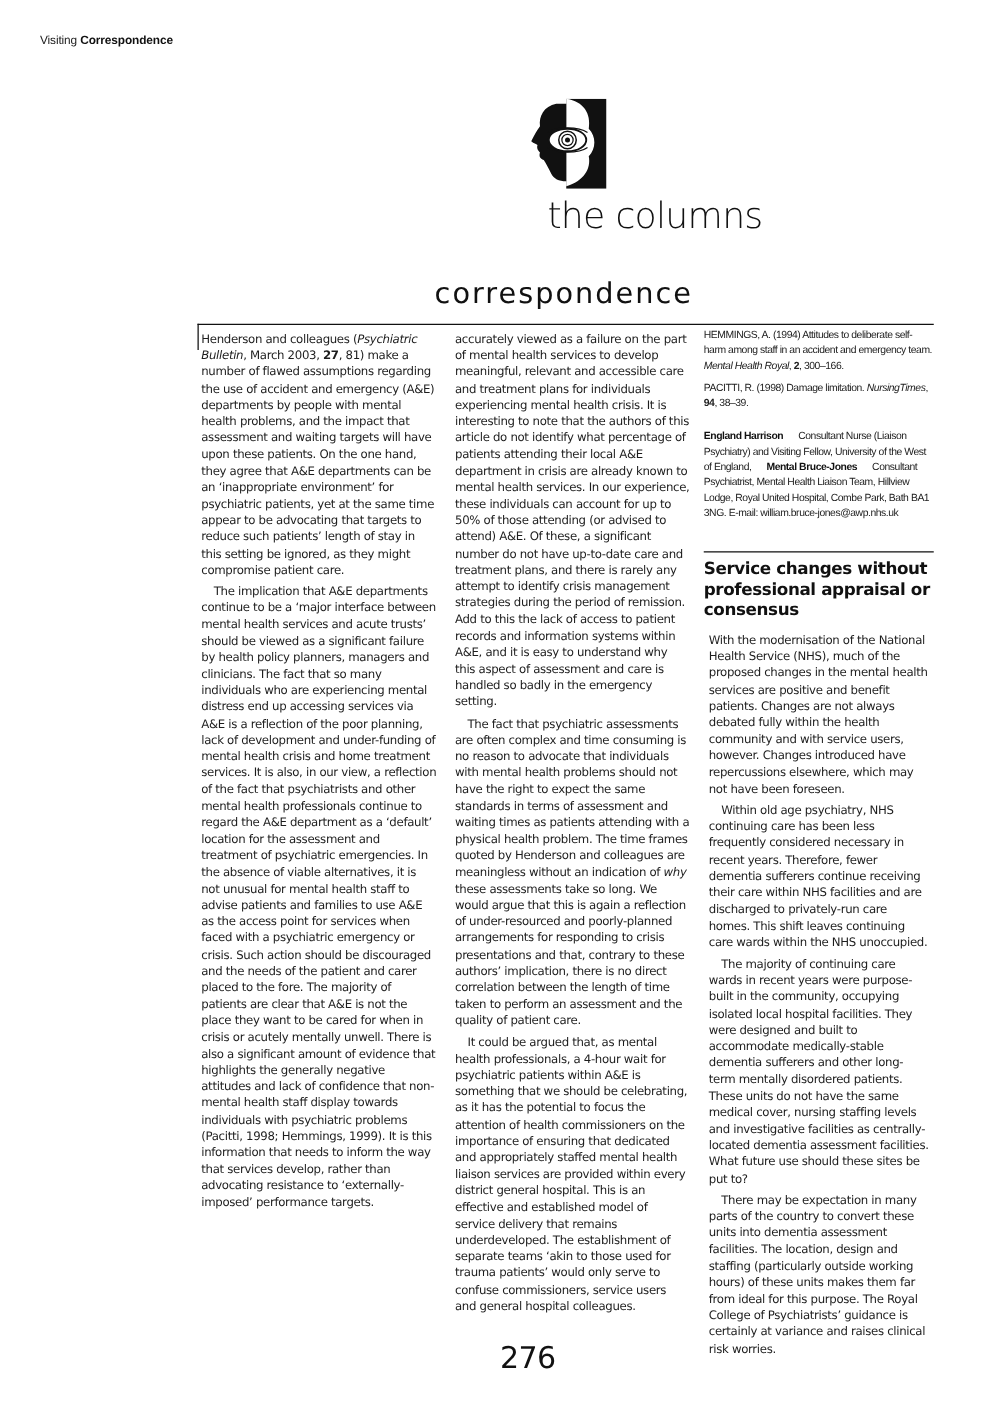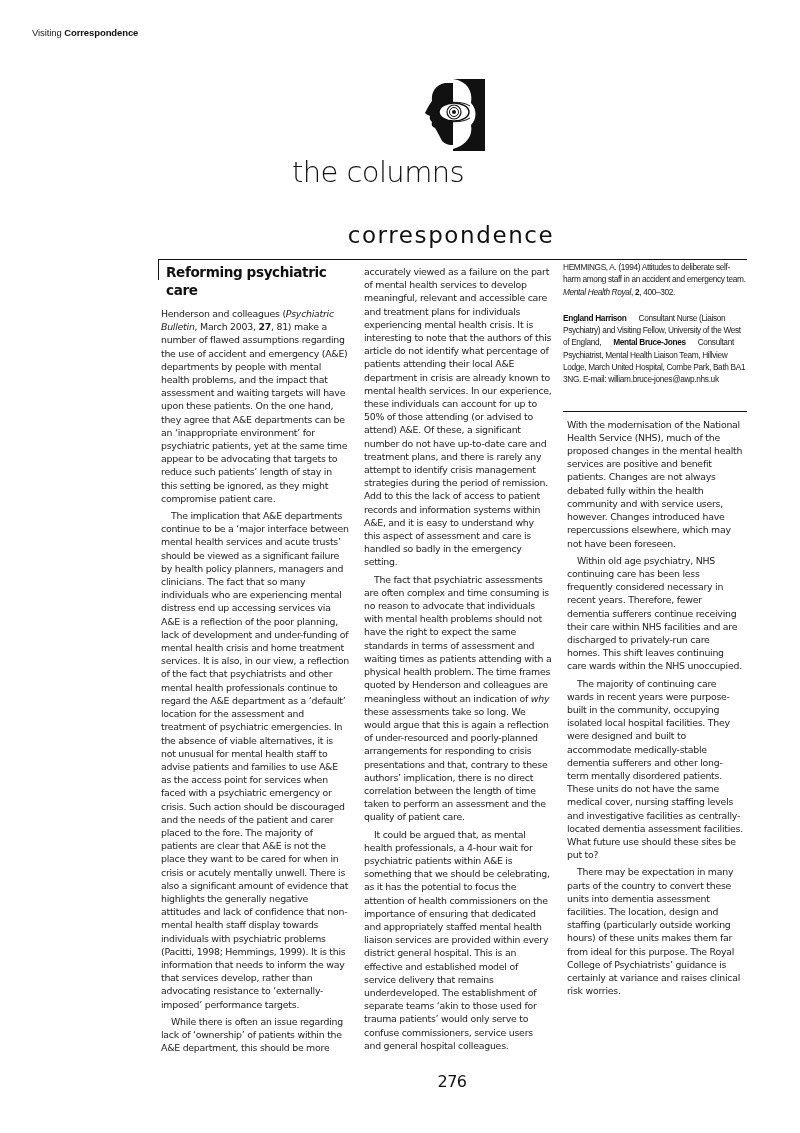--- a/index.html
+++ b/index.html
@@ -10,21 +10,21 @@
   .running-head {
     position: absolute; left: 32px; top: 27px;
     font-family: "Liberation Sans", sans-serif; font-size: 9.5px; color: #222;
     letter-spacing: -0.1px;
   }
   .running-head b { font-weight: bold; color: #111; }
   .logo {
     position: absolute; left: 423px; top: 79px; width: 64px; height: 72px;
   }
   .title-columns {
-    position: absolute; left: 292px; width: 302px; top: 155px; text-align: left;
+    position: absolute; left: 308px; width: 302px; top: 155px; text-align: right;
     font-family: "DejaVu Sans", sans-serif; font-size: 29px; font-weight: 300; color: #111;
     letter-spacing: -0.6px;
   }
   .title-section {
     position: absolute; left: 300px; width: 302px; top: 222px; text-align: center;
     font-family: "DejaVu Sans", sans-serif; font-size: 23px; color: #111;
     letter-spacing: 1.6px;
   }
   .top-rule {
     position: absolute; left: 158px; top: 259px; width: 589px; height: 1px; background: #111;
@@ -57,22 +57,22 @@
     color: #222; margin-top: 14px; letter-spacing: -0.35px;
   }
   .authors b { font-weight: bold; color: #111; }
   .authors .sp { display: inline-block; width: 12px; }
   .rule-2 { height: 1px; background: #111; margin-top: 25px; margin-bottom: 6px; }
   .h-article-2 {
     font-family: "DejaVu Sans", sans-serif; font-weight: bold; font-size: 13.4px;
     line-height: 16.6px; margin: 0 0 8px 0; color: #111; letter-spacing: -0.3px;
   }
   .page-number {
-    position: absolute; left: 400px; width: 104px; top: 1072px; text-align: center;
-    font-family: "DejaVu Sans", sans-serif; font-size: 16px; color: #111; letter-spacing: -0.5px;
+    position: absolute; left: 400px; width: 104px; top: 1072px; text-align: left;
+    font-family: "DejaVu Sans", sans-serif; font-size: 24px; color: #111; letter-spacing: -0.5px;
   }
 </style>
 </head>
 <body>
 
 <div class="running-head">
   <span>Visiting</span>
   <b>Correspondence</b>
 </div>
 
@@ -90,40 +90,40 @@
   </svg>
 </div>
 
 <div class="title-columns">the columns</div>
 <div class="title-section">correspondence</div>
 
 <div class="top-rule"></div>
 <div class="left-tick"></div>
 
 <div class="col col1">
-  <div class="h-article">Reforming psychiatric care</div>
   <p><span>Henderson and colleagues (</span><i>Psychiatric Bulletin</i><span>, March 2003, </span><b>27</b><span>, 81) make a number of flawed assumptions regarding the use of accident and emergency (A&amp;E) departments by people with mental health problems, and the impact that assessment and waiting targets will have upon these patients. On the one hand, they agree that A&amp;E departments can be an ‘inappropriate environment’ for psychiatric patients, yet at the same time appear to be advocating that targets to reduce such patients’ length of stay in this setting be ignored, as they might compromise patient care.</span></p>
   <p class="indent">The implication that A&amp;E departments continue to be a ‘major interface between mental health services and acute trusts’ should be viewed as a significant failure by health policy planners, managers and clinicians. The fact that so many individuals who are experiencing mental distress end up accessing services via A&amp;E is a reflection of the poor planning, lack of development and under-funding of mental health crisis and home treatment services. It is also, in our view, a reflection of the fact that psychiatrists and other mental health professionals continue to regard the A&amp;E department as a ‘default’ location for the assessment and treatment of psychiatric emergencies. In the absence of viable alternatives, it is not unusual for mental health staff to advise patients and families to use A&amp;E as the access point for services when faced with a psychiatric emergency or crisis. Such action should be discouraged and the needs of the patient and carer placed to the fore. The majority of patients are clear that A&amp;E is not the place they want to be cared for when in crisis or acutely mentally unwell. There is also a significant amount of evidence that highlights the generally negative attitudes and lack of confidence that non-mental health staff display towards individuals with psychiatric problems (Pacitti, 1998; Hemmings, 1999). It is this information that needs to inform the way that services develop, rather than advocating resistance to ‘externally-imposed’ performance targets.</p>
-  <p class="indent">While there is often an issue regarding lack of ‘ownership’ of patients within the A&amp;E department, this should be more</p>
 </div>
 
 <div class="col col2">
   <p>accurately viewed as a failure on the part of mental health services to develop meaningful, relevant and accessible care and treatment plans for individuals experiencing mental health crisis. It is interesting to note that the authors of this article do not identify what percentage of patients attending their local A&amp;E department in crisis are already known to mental health services. In our experience, these individuals can account for up to 50% of those attending (or advised to attend) A&amp;E. Of these, a significant number do not have up-to-date care and treatment plans, and there is rarely any attempt to identify crisis management strategies during the period of remission. Add to this the lack of access to patient records and information systems within A&amp;E, and it is easy to understand why this aspect of assessment and care is handled so badly in the emergency setting.</p>
   <p class="indent"><span>The fact that psychiatric assessments are often complex and time consuming is no reason to advocate that individuals with mental health problems should not have the right to expect the same standards in terms of assessment and waiting times as patients attending with a physical health problem. The time frames quoted by Henderson and colleagues are meaningless without an indication of </span><i>why</i><span> these assessments take so long. We would argue that this is again a reflection of under-resourced and poorly-planned arrangements for responding to crisis presentations and that, contrary to these authors’ implication, there is no direct correlation between the length of time taken to perform an assessment and the quality of patient care.</span></p>
   <p class="indent">It could be argued that, as mental health professionals, a 4-hour wait for psychiatric patients within A&amp;E is something that we should be celebrating, as it has the potential to focus the attention of health commissioners on the importance of ensuring that dedicated and appropriately staffed mental health liaison services are provided within every district general hospital. This is an effective and established model of service delivery that remains underdeveloped. The establishment of separate teams ‘akin to those used for trauma patients’ would only serve to confuse commissioners, service users and general hospital colleagues.</p>
 </div>
 
 <div class="col col3">
   <div class="refs">
-    <p><span>HEMMINGS, A. (1994) Attitudes to deliberate self-harm among staff in an accident and emergency team. </span><i>Mental Health Royal</i><span>, </span><b>2</b><span>, 400–302.</span></p>
+    <p><span>HEMMINGS, A. (1994) Attitudes to deliberate self-harm among staff in an accident and emergency team. </span><i>Mental Health Royal</i><span>, </span><b>2</b><span>, 300–166.</span></p>
+    <p><span>PACITTI, R. (1998) Damage limitation. </span><i>NursingTimes</i><span>, </span><b>94</b><span>, 38–39.</span></p>
   </div>
   <div class="authors">
-    <b>England Harrison</b><span class="sp"></span><span>Consultant Nurse (Liaison Psychiatry) and Visiting Fellow, University of the West of England,</span><span class="sp"></span><b>Mental Bruce-Jones</b><span class="sp"></span><span>Consultant Psychiatrist, Mental Health Liaison Team, Hillview Lodge, March United Hospital, Combe Park, Bath BA1 3NG. E-mail: william.bruce-jones@awp.nhs.uk</span>
+    <b>England Harrison</b><span class="sp"></span><span>Consultant Nurse (Liaison Psychiatry) and Visiting Fellow, University of the West of England,</span><span class="sp"></span><b>Mental Bruce-Jones</b><span class="sp"></span><span>Consultant Psychiatrist, Mental Health Liaison Team, Hillview Lodge, Royal United Hospital, Combe Park, Bath BA1 3NG. E-mail: william.bruce-jones@awp.nhs.uk</span>
   </div>
 
   <div class="rule-2"></div>
+  <div class="h-article-2">Service changes without professional appraisal or consensus</div>
   <p>With the modernisation of the National Health Service (NHS), much of the proposed changes in the mental health services are positive and benefit patients. Changes are not always debated fully within the health community and with service users, however. Changes introduced have repercussions elsewhere, which may not have been foreseen.</p>
   <p class="indent">Within old age psychiatry, NHS continuing care has been less frequently considered necessary in recent years. Therefore, fewer dementia sufferers continue receiving their care within NHS facilities and are discharged to privately-run care homes. This shift leaves continuing care wards within the NHS unoccupied.</p>
   <p class="indent">The majority of continuing care wards in recent years were purpose-built in the community, occupying isolated local hospital facilities. They were designed and built to accommodate medically-stable dementia sufferers and other long-term mentally disordered patients. These units do not have the same medical cover, nursing staffing levels and investigative facilities as centrally-located dementia assessment facilities. What future use should these sites be put to?</p>
   <p class="indent">There may be expectation in many parts of the country to convert these units into dementia assessment facilities. The location, design and staffing (particularly outside working hours) of these units makes them far from ideal for this purpose. The Royal College of Psychiatrists’ guidance is certainly at variance and raises clinical risk worries.</p>
 </div>
 
 <div class="page-number">276</div>
 
 </body></html>

